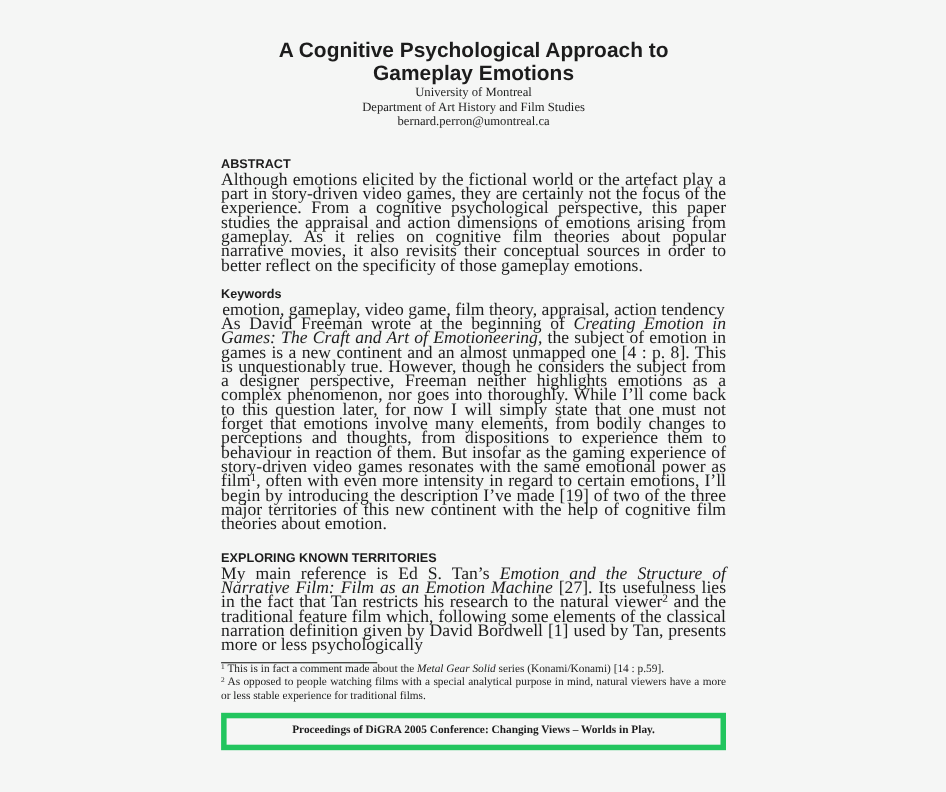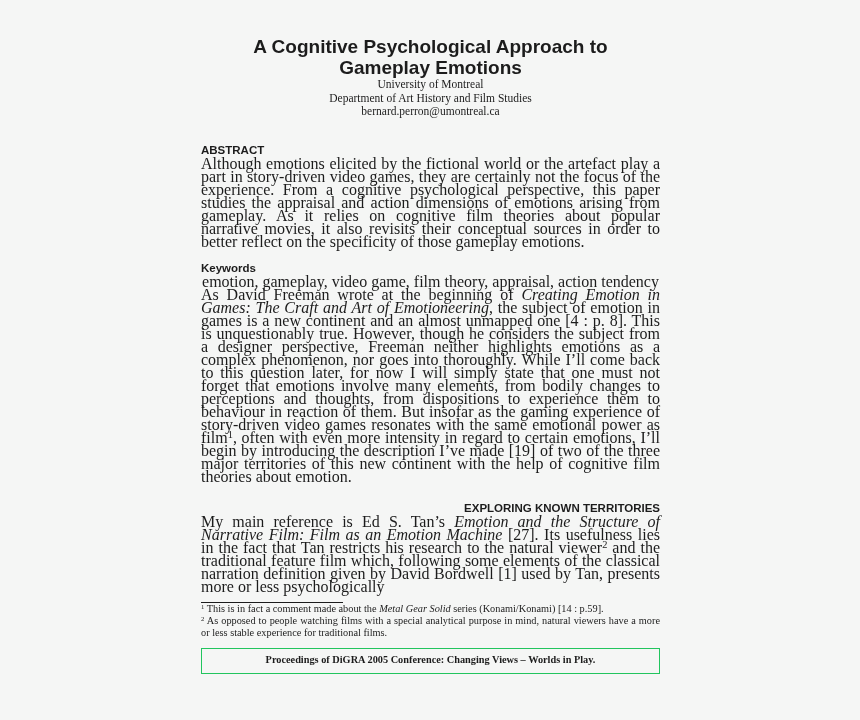--- a/index.html
+++ b/index.html
@@ -40,21 +40,21 @@
   }
   h2 {
     margin: 0;
     font-family: "Liberation Sans", sans-serif;
     font-weight: bold;
     font-size: 11.5px;
     line-height: 13px;
   }
   .h-abstract { margin-top: 25px; }
   .h-keywords { margin-top: 14px; }
-  .h-section  { margin-top: 19px; text-align: right; }
+  .h-section  { margin-top: 19px; }
   p.body {
     margin: 0;
     font-size: 16px;
     line-height: 13px;
     text-align: justify;
   }
   p.nojust { text-align: center; }
   .mt-para    { margin-top: 11px; }
   .mt-tiny    { margin-top: 1px; }
   sup {
@@ -72,21 +72,21 @@
   p.fn {
     margin: 0;
     font-size: 10.3px;
     line-height: 12.4px;
     text-align: justify;
   }
   .fn1 { margin-top: 10px; }
   .fn2 { margin-top: 4px; }
   .footer-box {
     margin-top: 8px;
-    border: 1px solid #22c55e;
+    border: 5px solid #22c55e;
     box-sizing: border-box;
     width: 100%;
     padding: 5px 8px 7px 8px;
   }
   .fline1 {
     font-weight: bold;
     font-size: 10.3px;
     line-height: 12px;
     text-align: center;
   }

